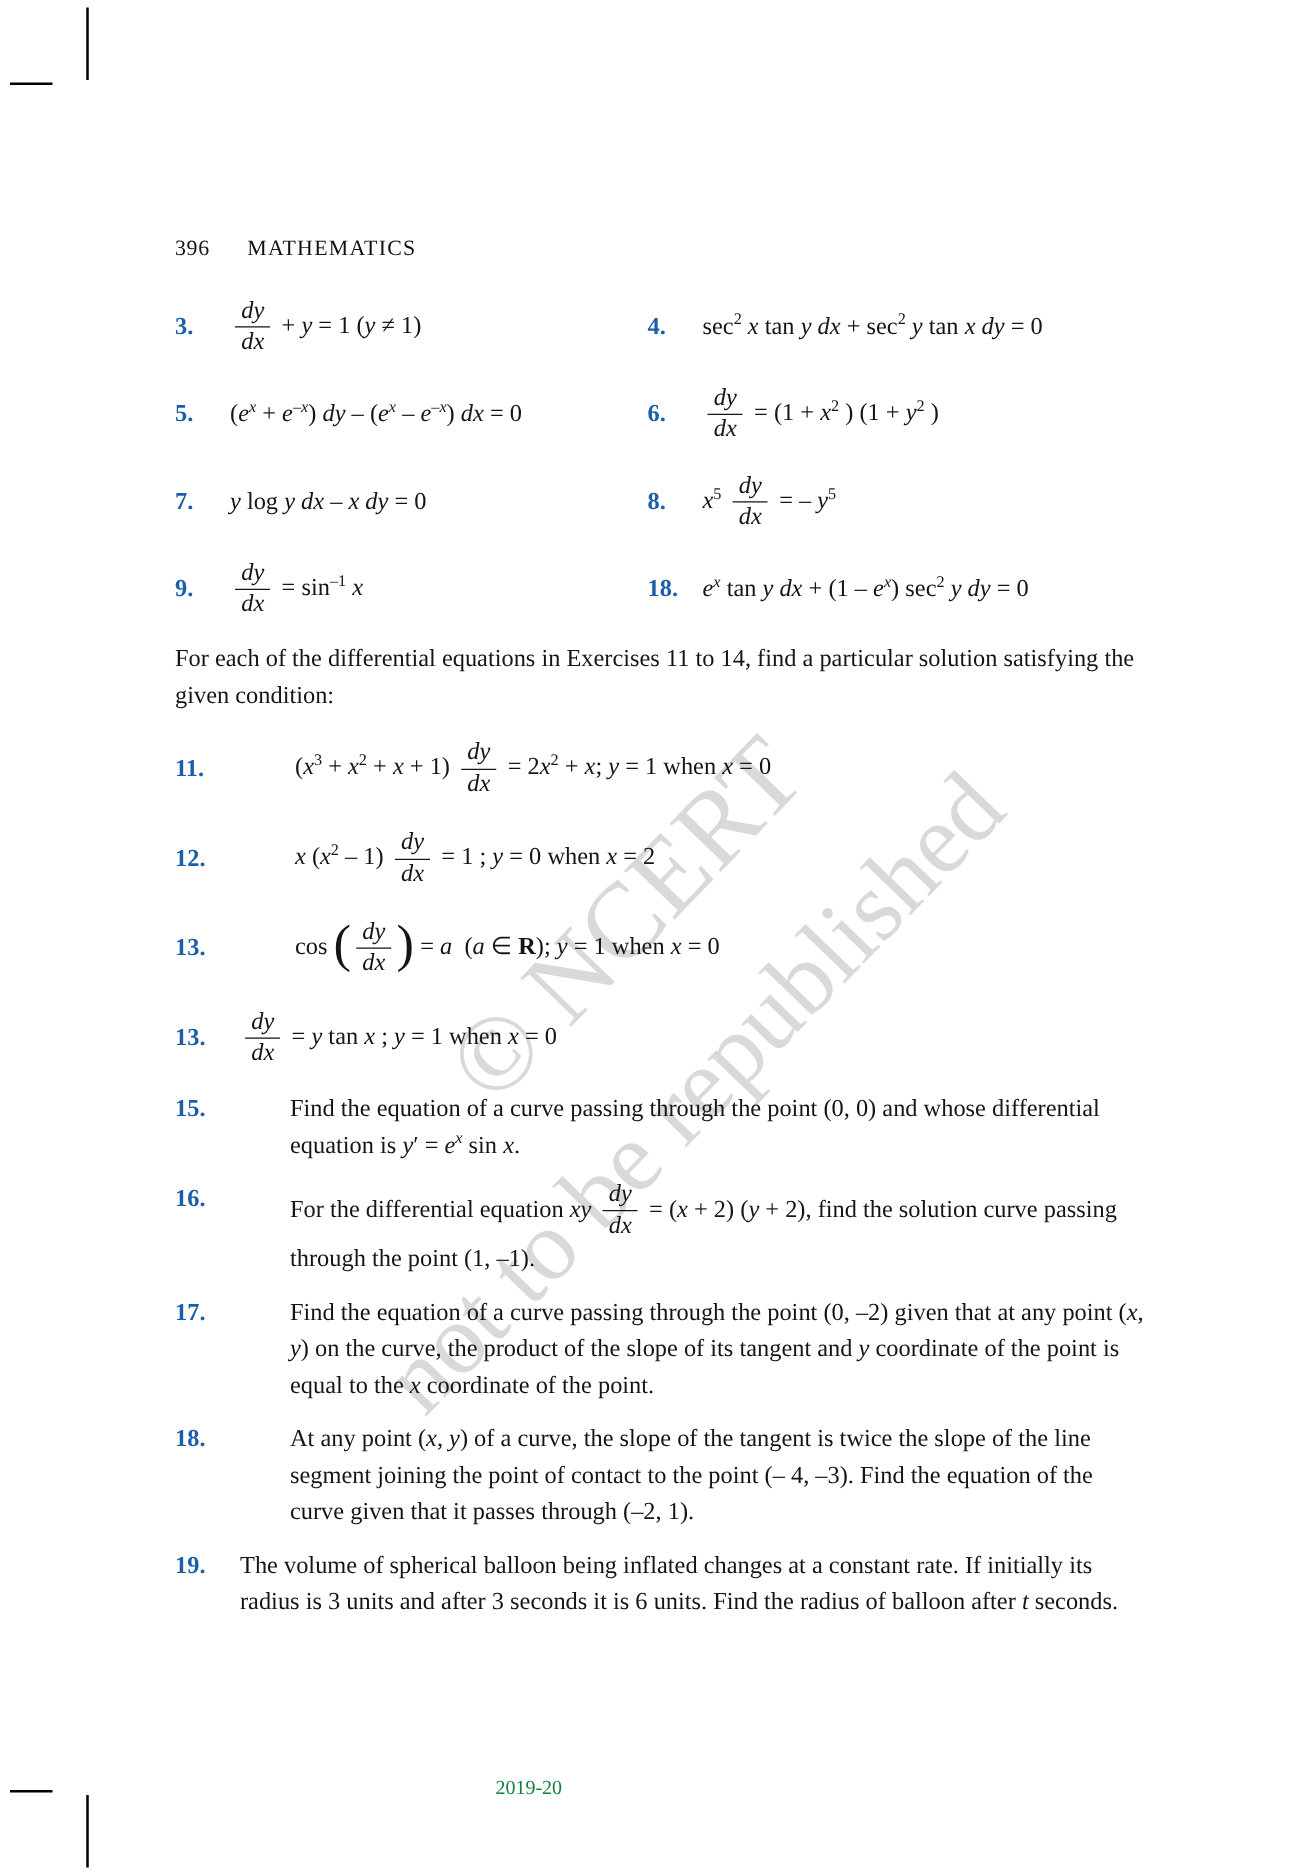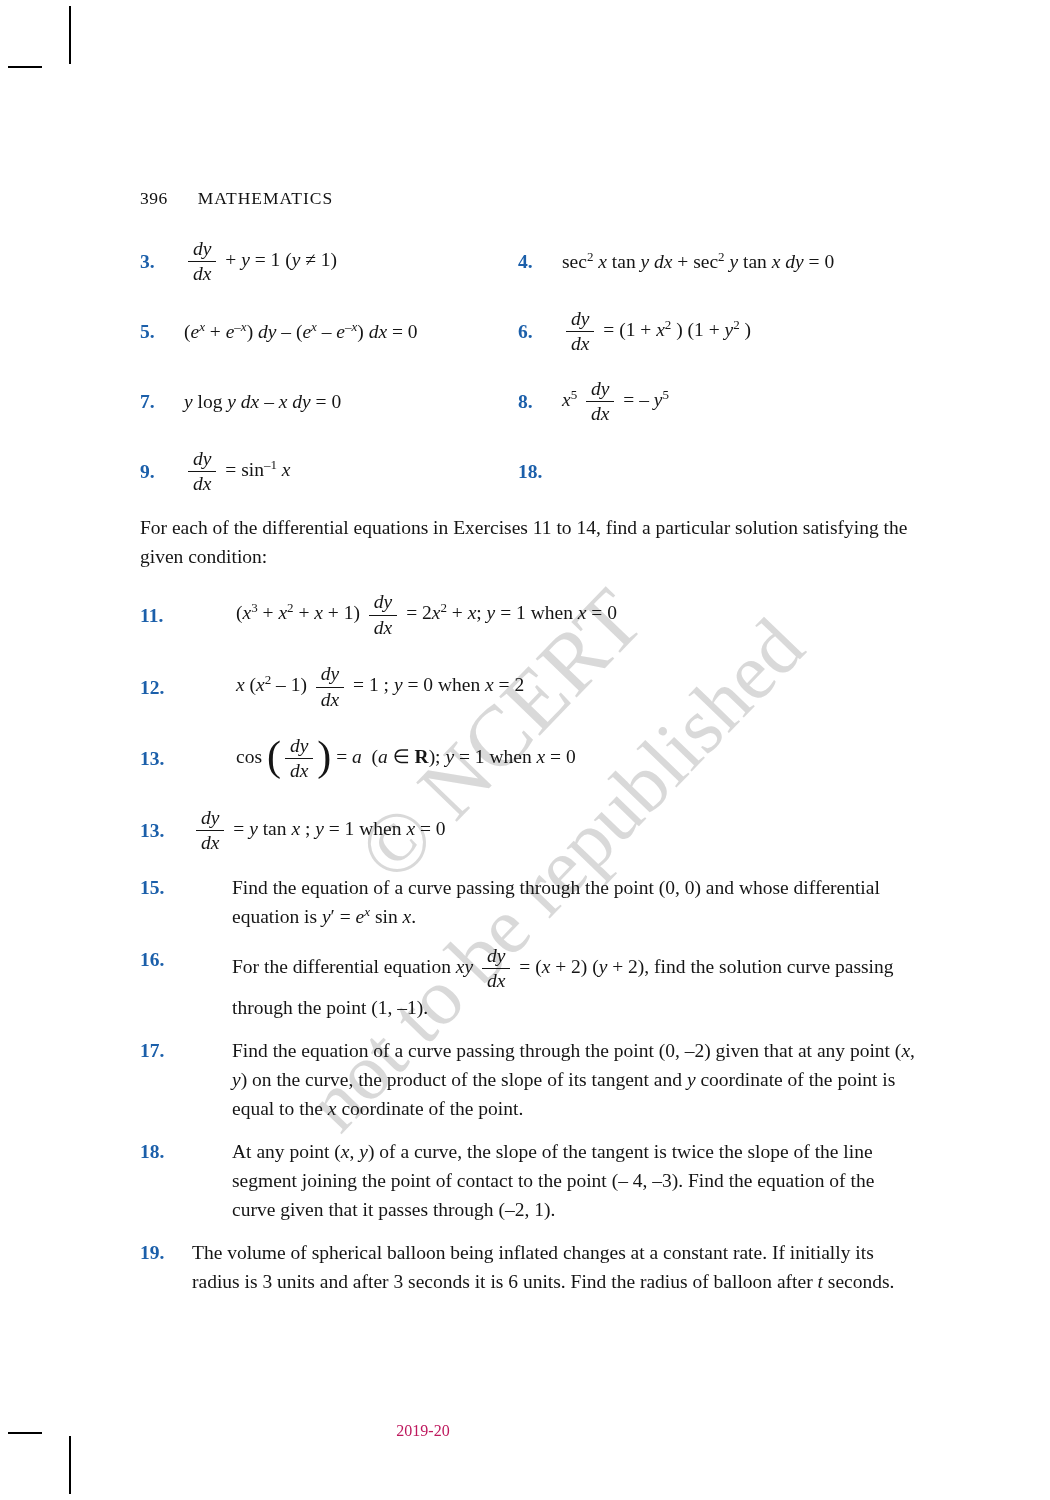--- a/index.html
+++ b/index.html
@@ -47,21 +47,21 @@
 
   
   .math i { font-style:italic; }
   .math sup { font-size:13px; vertical-align:super; line-height:0; }
   .frac { display:inline-block; vertical-align:middle; text-align:center; margin:0 4px; line-height:1.15; }
   .frac .fn { display:block; padding:0 5px 1px 5px; border-bottom:1.5px solid #151515; }
   .frac .fd { display:block; padding:1px 5px 0 5px; }
   .bigp { font-size:42px; font-weight:400; vertical-align:middle; line-height:0; position:relative; top:-3px; }
 
   
-  .footer { position:absolute; left:0; top:1422px; width:846px; text-align:center; font-size:16px; color:#be185d; z-index:2; }
+  .footer { position:absolute; left:0; top:1422px; width:846px; text-align:center; font-size:16px; color:#15803d; z-index:2; }
 </style>
 </head>
 <body>
 
 <div class="page">
 
   <div class="mark v-tl"></div>
   <div class="mark h-tl"></div>
   <div class="mark v-bl"></div>
   <div class="mark h-bl"></div>
@@ -108,20 +108,21 @@
       </div>
     </div>
 
     <div class="row2 mbB">
       <div class="col-l ex center">
         <span class="ex-num">9.</span>
         <span class="ex-body math"><span class="frac"><span class="fn"><i>dy</i></span><span class="fd"><i>dx</i></span></span> = sin<sup>–1</sup> <i>x</i></span>
       </div>
       <div class="col-r ex center">
         <span class="ex-num">18.</span>
+        <span class="ex-body math"><i>e<sup>x</sup></i> tan <i>y dx</i> + (1 – <i>e<sup>x</sup></i>) sec<sup>2</sup> <i>y dy</i> = 0</span>
       </div>
     </div>
 
     <p class="intro">For each of the differential equations in Exercises 11 to 14, find a particular solution satisfying the given condition:</p>
 
     <div class="ex full center mbC">
       <span class="ex-num">11.</span>
       <span class="ex-body math">(<i>x</i><sup>3</sup> + <i>x</i><sup>2</sup> + <i>x</i> + 1) <span class="frac"><span class="fn"><i>dy</i></span><span class="fd"><i>dx</i></span></span> = 2<i>x</i><sup>2</sup> + <i>x</i>; <i>y</i> = 1 when <i>x</i> = 0</span>
     </div>
 

